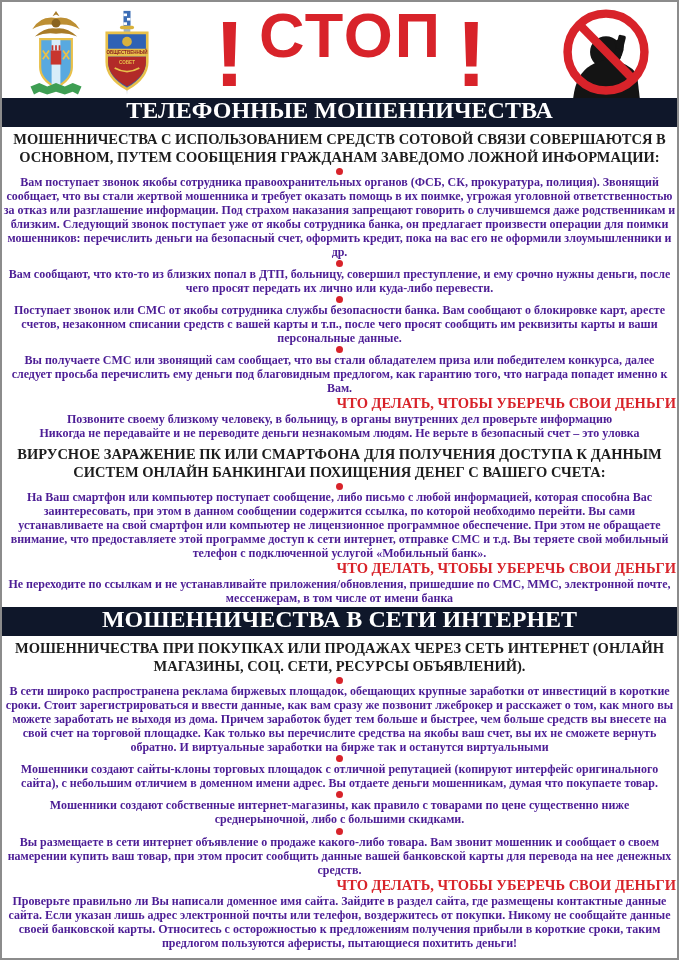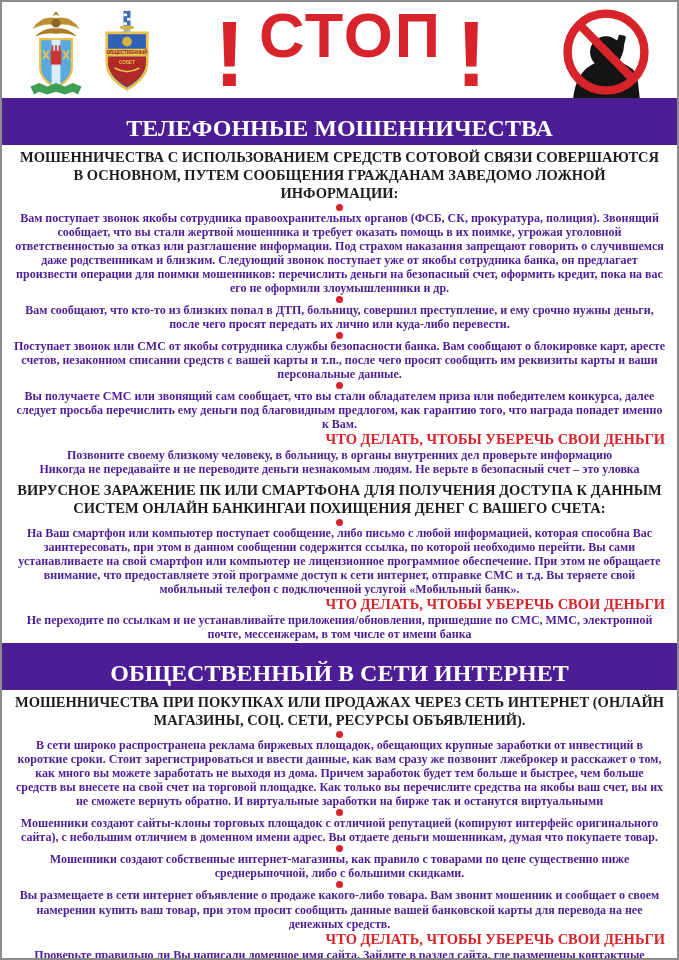--- a/index.html
+++ b/index.html
@@ -15,24 +15,24 @@
   .title-wrap{flex:1;display:flex;justify-content:center;align-items:flex-start;gap:14px;margin-top:2px;}
   .excl{font-family:"Liberation Sans",sans-serif;font-weight:700;color:#d8232a;
         font-size:92px;line-height:0.92;margin-top:4px;}
   .title-col{display:flex;flex-direction:column;align-items:center;justify-content:flex-end;}
   .t-stop{font-family:"Liberation Sans",sans-serif;font-weight:700;color:#d8232a;
           font-size:63px;line-height:0.88;letter-spacing:2px;}
   .t-mosh{font-family:"Liberation Sans",sans-serif;font-weight:700;color:#d8232a;
           font-size:29px;line-height:1.0;letter-spacing:1px;margin-top:2px;}
   .nophone{margin-top:2px;}
   
-  .banner{background:#4c1d95;color:#fff;text-align:center;
-          font-weight:700;font-size:24px;line-height:1.08;padding:18px 0 3px;}
+  .banner{background:#0f172a;color:#fff;text-align:center;
+          font-weight:700;font-size:24px;line-height:1.08;padding:0 0 3px;}
   
-  .sec{padding:1px 12px 2px;}
+  .sec{padding:1px 1px 2px;}
   .intro{font-weight:700;color:#1d1d1d;text-align:center;
          font-size:14.5px;line-height:1.24;margin:3px 0 0;}
   .dot{width:7px;height:7px;border-radius:50%;background:#d8232a;margin:1px auto 0;}
   .blt,.advice{font-weight:700;color:#4c1d95;text-align:center;
        font-size:12px;line-height:1.17;margin:0;}
   .advice{white-space:pre-line;}
   .advice-title{color:#d8232a;font-weight:700;text-align:right;
        font-size:14.5px;line-height:1.1;margin:1px 0 0;}
 </style>
 </head>
@@ -109,21 +109,21 @@
   </div>
 
   <div class="sec">
     <p class="intro">ВИРУСНОЕ ЗАРАЖЕНИЕ ПК ИЛИ СМАРТФОНА ДЛЯ ПОЛУЧЕНИЯ ДОСТУПА К ДАННЫМ СИСТЕМ ОНЛАЙН БАНКИНГАИ ПОХИЩЕНИЯ ДЕНЕГ С ВАШЕГО СЧЕТА:</p>
     <div class="dot"></div>
     <p class="blt">На Ваш смартфон или компьютер поступает сообщение, либо письмо с любой информацией, которая способна Вас заинтересовать, при этом в данном сообщении содержится ссылка, по которой необходимо перейти. Вы сами устанавливаете на свой смартфон или компьютер не лицензионное программное обеспечение. При этом не обращаете внимание, что предоставляете этой программе доступ к сети интернет, отправке СМС и т.д. Вы теряете свой мобильный телефон с подключенной услугой «Мобильный банк».</p>
     <p class="advice-title">ЧТО ДЕЛАТЬ, ЧТОБЫ УБЕРЕЧЬ СВОИ ДЕНЬГИ</p>
     <p class="advice">Не переходите по ссылкам и не устанавливайте приложения/обновления, пришедшие по СМС, ММС, электронной почте, мессенжерам, в том числе от имени банка</p>
   </div>
 
-  <div class="banner">ОБЩЕСТВЕННЫЙ В СЕТИ ИНТЕРНЕТ</div>
+  <div class="banner">МОШЕННИЧЕСТВА В СЕТИ ИНТЕРНЕТ</div>
   <div class="sec">
     <p class="intro">МОШЕННИЧЕСТВА ПРИ ПОКУПКАХ ИЛИ ПРОДАЖАХ ЧЕРЕЗ СЕТЬ ИНТЕРНЕТ (ОНЛАЙН МАГАЗИНЫ, СОЦ. СЕТИ, РЕСУРСЫ ОБЪЯВЛЕНИЙ).</p>
     <div class="dot"></div>
     <p class="blt">В сети широко распространена реклама биржевых площадок, обещающих крупные заработки от инвестиций в короткие сроки. Стоит зарегистрироваться и ввести данные, как вам сразу же позвонит лжеброкер и расскажет о том, как много вы можете заработать не выходя из дома. Причем заработок будет тем больше и быстрее, чем больше средств вы внесете на свой счет на торговой площадке. Как только вы перечислите средства на якобы ваш счет, вы их не сможете вернуть обратно. И виртуальные заработки на бирже так и останутся виртуальными</p>
     <div class="dot"></div>
     <p class="blt">Мошенники создают сайты-клоны торговых площадок с отличной репутацией (копируют интерфейс оригинального сайта), с небольшим отличием в доменном имени адрес. Вы отдаете деньги мошенникам, думая что покупаете товар.</p>
     <div class="dot"></div>
     <p class="blt">Мошенники создают собственные интернет-магазины, как правило с товарами по цене существенно ниже среднерыночной, либо с большими скидками.</p>
     <div class="dot"></div>
     <p class="blt">Вы размещаете в сети интернет объявление о продаже какого-либо товара. Вам звонит мошенник и сообщает о своем намерении купить ваш товар, при этом просит сообщить данные вашей банковской карты для перевода на нее денежных средств.</p>

